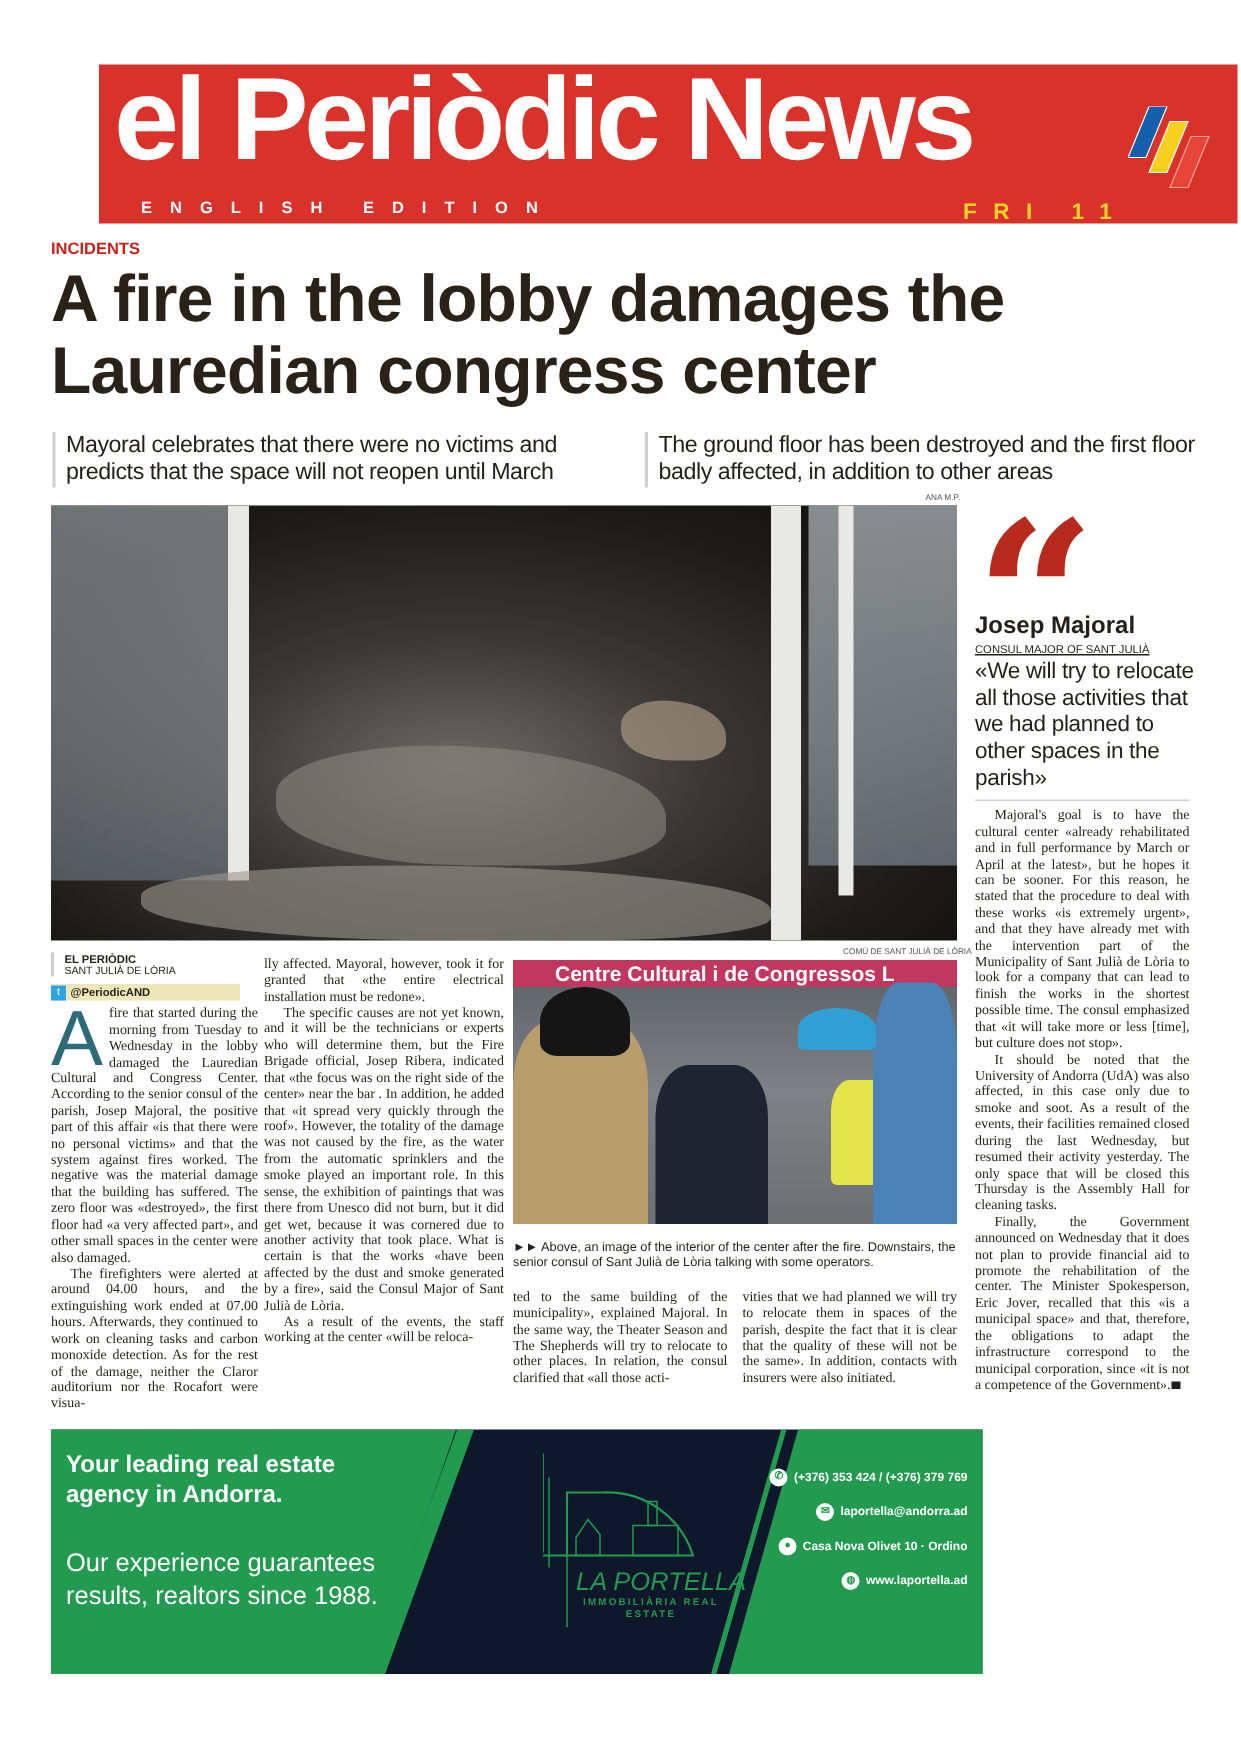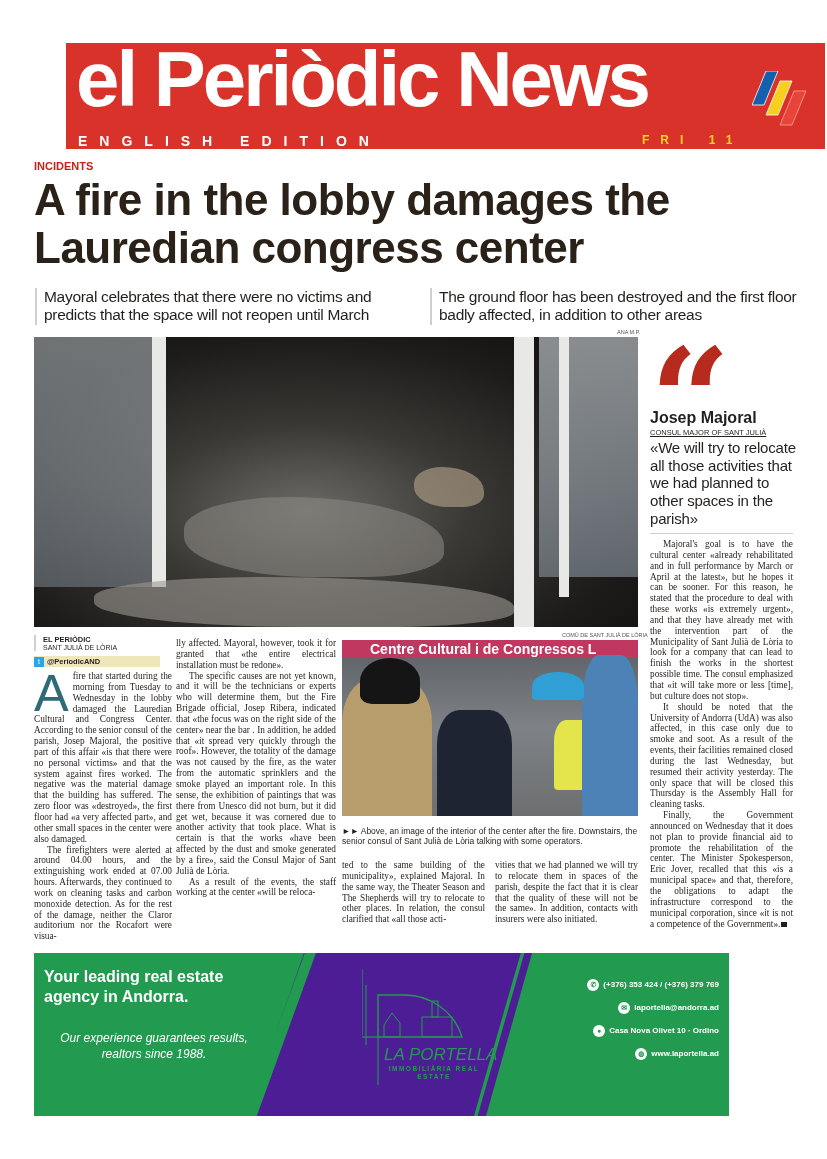--- a/index.html
+++ b/index.html
@@ -2,22 +2,22 @@
 <html><head>
 <meta charset="utf-8">
 <style>
   * { box-sizing: border-box; margin: 0; padding: 0; }
   html, body { width: 827px; height: 1159px; background: #fff; overflow: hidden; }
   body { position: relative; font-family: "Liberation Sans", sans-serif; color: #231f1c; }
 
   
   .masthead { position: absolute; left: 34px; top: 43px; width: 759px; height: 106px; background: #d9322a; margin-left: 32px; }
   .mast-title { position: absolute; left: 10px; top: -6px; font-family: "Liberation Sans", sans-serif; font-weight: bold; font-size: 78px; letter-spacing: -3px; color: #fff; white-space: nowrap; line-height: 1.1; }
-  .mast-edition { position: absolute; left: 12px; top: 90px; font-size: 14px; font-weight: bold; letter-spacing: 12px; color: #fff; white-space: nowrap; }
-  .mast-date { position: absolute; left: 576px; top: 90px; font-size: 12px; font-weight: bold; letter-spacing: 11px; color: #f5d228; white-space: nowrap; }
+  .mast-edition { position: absolute; left: 28px; top: 90px; font-size: 11px; font-weight: bold; letter-spacing: 12px; color: #fff; white-space: nowrap; }
+  .mast-date { position: absolute; left: 576px; top: 90px; font-size: 15px; font-weight: bold; letter-spacing: 11px; color: #f5d228; white-space: nowrap; }
   .mast-flag { position: absolute; left: 686px; top: 28px; width: 62px; height: 70px; }
 
   .section-tag { position: absolute; left: 34px; top: 160px; font-size: 11px; font-weight: bold; color: #c4231b; }
   .headline { position: absolute; left: 34px; top: 176px; width: 770px; font-size: 44px; font-weight: bold; line-height: 1.1; color: #2a2118; letter-spacing: -0.5px; }
 
   .sub { position: absolute; top: 288px; width: 370px; font-size: 15.5px; line-height: 1.18; color: #231f1c; padding-left: 7px; border-left: 2px solid #cfcfcf; font-family: "Liberation Sans", sans-serif; letter-spacing: -0.3px; }
   .sub.left { left: 35px; }
   .sub.right { left: 430px; }
 
   .credit { position: absolute; font-size: 5.5px; color: #555; text-transform: uppercase; white-space: nowrap; }
@@ -47,27 +47,27 @@
   .dropcap { float: left; font-family: "Liberation Sans", sans-serif; font-size: 52px; line-height: 40px; color: #2e6b78; margin: 2px 4px 0 0; }
 
   .photo-two { position: absolute; left: 342px; top: 640px; width: 296px; height: 176px; overflow: hidden; background: linear-gradient(180deg,#5a5f63 0%,#7e8286 50%,#6d6f70 100%); }
   .photo-two .sign { position: absolute; left: 0; top: 0; width: 296px; height: 18px; background: #c0375f; color: #fff; font-size: 14px; font-weight: bold; line-height: 18px; padding-left: 28px; white-space: nowrap; }
   .photo-two .fig { position: absolute; border-radius: 30% 30% 4px 4px; }
   .caption { position: absolute; left: 342px; top: 826px; width: 296px; font-size: 8.5px; line-height: 1.2; color: #231f1c; }
 
   .end-mark { display: inline-block; width: 6px; height: 5px; background: #231f1c; margin-left: 1px; }
 
   
-  .ad { position: absolute; left: 34px; top: 953px; width: 695px; height: 163px; background: #4c1d95; overflow: hidden; }
+  .ad { position: absolute; left: 34px; top: 953px; width: 621px; height: 163px; background: #0f172a; overflow: hidden; }
   .ad-left { position: absolute; left: 0; top: 0; width: 270px; height: 163px; background: #229a4f; clip-path: polygon(0 0, 100% 0, 79% 100%, 0 100%); }
   .ad-left2 { position: absolute; left: 0; top: 0; width: 282px; height: 163px; background: #229a4f; clip-path: polygon(96% 0, 100% 0, 79% 100%, 75% 100%); }
   .ad-right { position: absolute; left: 452px; top: 0; width: 307px; height: 163px; background: #229a4f; clip-path: polygon(15% 0, 100% 0, 100% 100%, 0 100%); }
   .ad-right2 { position: absolute; left: 440px; top: 0; width: 60px; height: 163px; background: #229a4f; clip-path: polygon(78% 0, 84% 0, 6% 100%, 0 100%); }
   .ad-head { position: absolute; left: 10px; top: 14px; width: 220px; font-size: 16px; font-weight: bold; color: #fff; line-height: 1.22; }
-  .ad-slogan { position: absolute; left: 10px; top: 78px; width: 220px; font-size: 12px; font-style: italic; color: #fff; line-height: 1.3; text-align: center; }
+  .ad-slogan { position: absolute; left: 10px; top: 78px; width: 220px; font-size: 17px; color: #fff; line-height: 1.3; }
   .ad-logo { position: absolute; left: 328px; top: 12px; width: 130px; height: 120px; }
   .ad-brand { position: absolute; left: 350px; top: 92px; font-size: 17px; color: #229a4f; letter-spacing: 0; white-space: nowrap; font-family: "Liberation Sans Narrow", "Liberation Sans", sans-serif; font-style: italic; }
   .ad-brand-sub { position: absolute; left: 352px; top: 112px; width: 96px; font-size: 6.5px; font-weight: bold; color: #229a4f; letter-spacing: 1.5px; text-align: center; line-height: 1.25; }
   .contacts { position: absolute; right: 10px; top: 20px; width: 200px; }
   .contact { display: flex; justify-content: flex-end; align-items: center; height: 23px; font-size: 8px; font-weight: bold; color: #fff; white-space: nowrap; }
   .contact .ic { width: 12px; height: 12px; border-radius: 50%; background: #fff; color: #229a4f; font-size: 7px; line-height: 12px; text-align: center; margin-right: 4px; }
 </style>
 </head>
 <body>
 

